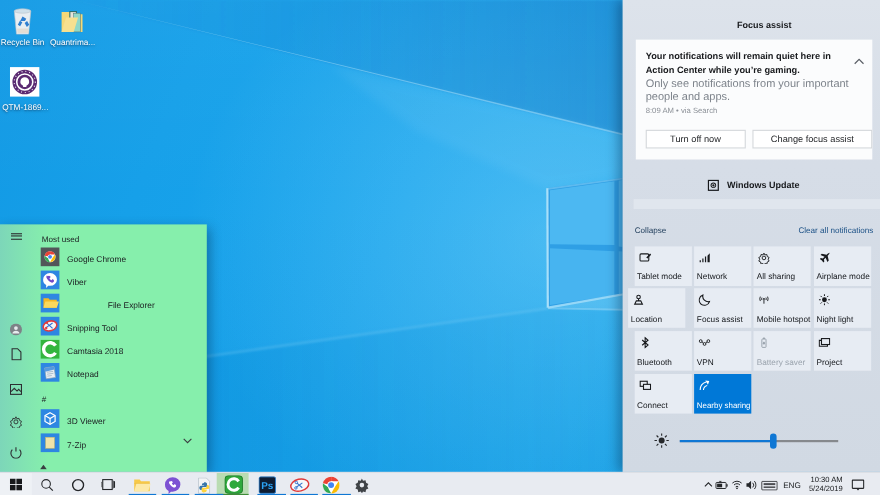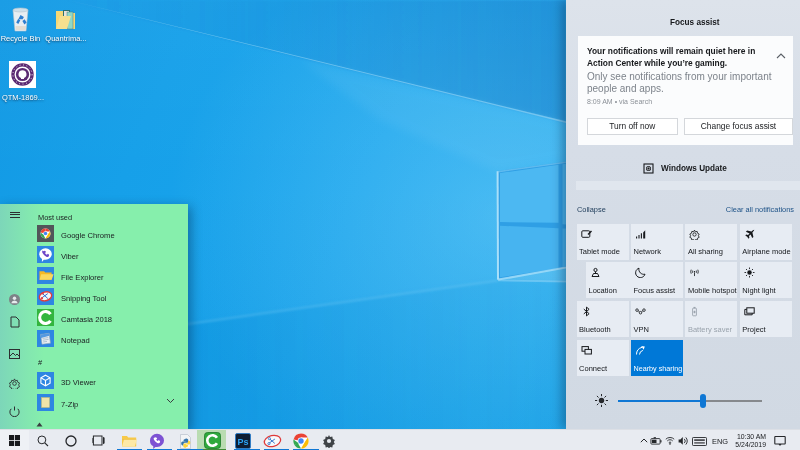--- a/index.html
+++ b/index.html
@@ -168,21 +168,21 @@
     </svg>
   </div>
   <div class="mrow" style="top:48px;">Viber</div>
 
   <div class="mtile" style="top:63px; background:#2e86e2;">
     <svg width="17" height="17" viewBox="0 0 17 17">
       <path d="M2.5 4.2 l4.6 0 1.1 1.2 6.4 0 0 7.4 -12.1 0z" fill="#f5b824"></path>
       <path d="M2.5 12.8 l1.7-5.6 12.4 0 -2 5.6z" fill="#fbd85c"></path>
     </svg>
   </div>
-  <div class="mrow" style="top:69px;">File Explorer</div>
+  <div class="mrow" style="top:69px;margin-left:37px;">File Explorer</div>
 
   <div class="mtile" style="top:84px; background:#2e86e2;">
     <svg width="17" height="17" viewBox="0 0 17 17">
       <ellipse cx="8.5" cy="8.3" rx="6.3" ry="4.4" transform="rotate(-16 8.5 8.3)" fill="#f4f6f8"></ellipse>
       <ellipse cx="8.5" cy="8.3" rx="6.3" ry="4.4" transform="rotate(-16 8.5 8.3)" fill="none" stroke="#e23b3b" stroke-width="1.4"></ellipse>
       <path d="M5.2 9.6 l5.6-4 M5.8 5.9 l5 4.6" stroke="#2e6fd8" stroke-width="1"></path>
       <circle cx="5" cy="10.2" r="1.1" fill="#e23b3b"></circle>
         <circle cx="5.7" cy="5.5" r="1.1" fill="#e23b3b"></circle>
     </svg>
   </div>
@@ -283,21 +283,21 @@
       </svg>
       <div class="lbl">All sharing</div>
     </div>
   <div class="tile" style="left:173.8px; top:223.6px;">
       <svg class="ticon" viewBox="0 0 11 11">
         <path d="M10.2 0.8 C9.4 0.9 8.3 1.7 7.4 2.6 L3.1 1.6 1.9 2.8 5.6 4.4 4 6 2.2 5.6 1.3 6.5 3.2 7.8 4.5 9.7 5.4 8.8 5 7 6.6 5.4 8.2 9.1 9.4 7.9 8.4 3.6 C9.3 2.7 10.1 1.6 10.2 0.8z" fill="#17191c"></path>
       </svg>
       <div class="lbl">Airplane mode</div>
     </div>
 
-  <div class="tile" style="left:20px; top:262.4px;padding-left:32px;">
+  <div class="tile" style="left:5px; top:262.4px;padding-left:32px;">
       <svg class="ticon" viewBox="0 0 11 11">
         <circle cx="5.5" cy="3" r="1.6" fill="none" stroke="#17191c" stroke-width="1"></circle>
         <path d="M5.5 4.6 l0 2 M2 9.5 l1.5-3 4 0 1.5 3z" fill="none" stroke="#17191c" stroke-width="1"></path>
       </svg>
       <div class="lbl">Location</div>
     </div>
   <div class="tile" style="left:65px; top:262.4px;">
       <svg class="ticon" viewBox="0 0 11 11">
         <path d="M4 1.2 a4.8 4.8 0 1 0 6 6 a5 5 0 0 1 -6-6z" fill="none" stroke="#17191c" stroke-width="1"></path>
       </svg>

